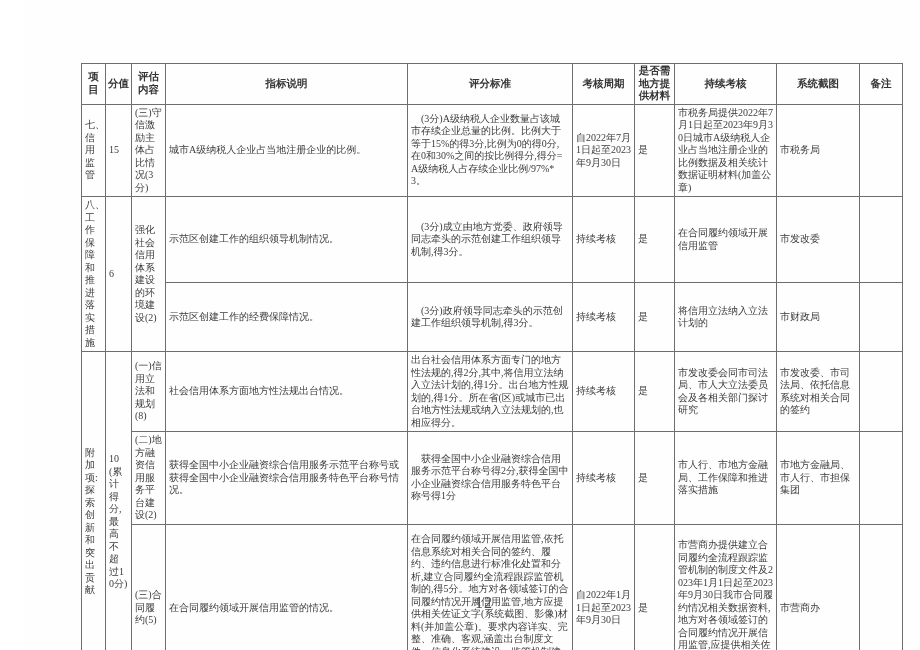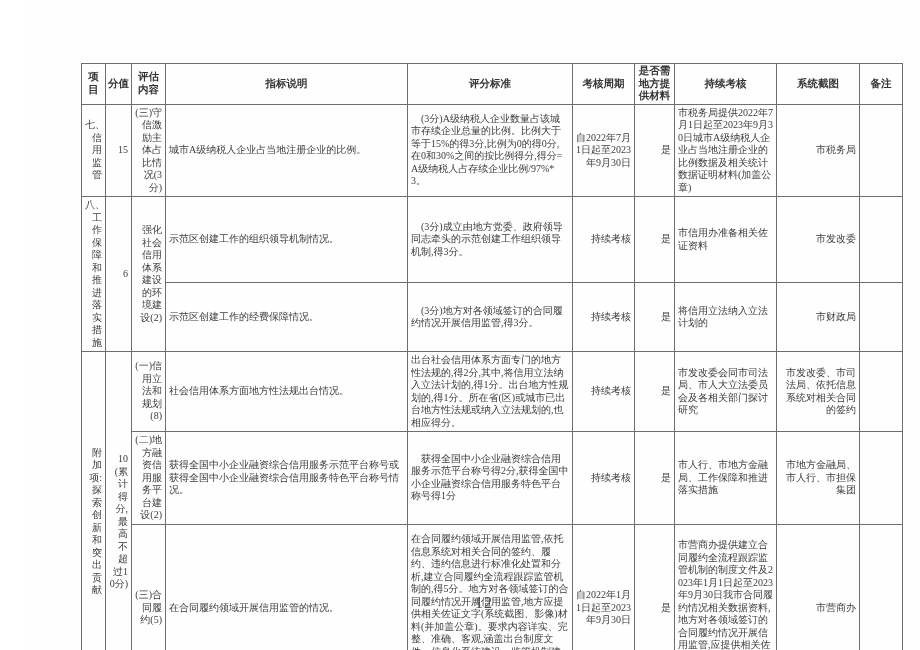--- a/index.html
+++ b/index.html
@@ -39,21 +39,21 @@
     word-break: break-all;
     overflow: hidden;
   }
   table.eval th {
     font-weight: 600;
     font-size: 10.5px;
     text-align: center;
     color: #343434;
     padding: 1px 2px;
   }
-  td.ctr { text-align: right; }
+  td.ctr { text-align: left; }
   td.lft { text-align: left; }
   td.narrow { padding: 2px 1px; }
   .pageno {
     position: absolute;
     left: 0;
     top: 594px;
     width: 920px;
     text-align: center;
     font-size: 16px;
     color: #4a4a4a;
@@ -107,27 +107,27 @@
     </tr>
 
     <tr style="height:39px">
       <td class="ctr narrow" rowspan="2">八、工作保障和推进落实措施</td>
       <td class="ctr narrow" rowspan="2">6</td>
       <td class="ctr narrow" rowspan="2">强化社会信用体系建设的环境建设(2)</td>
       <td class="lft">示范区创建工作的组织领导机制情况。</td>
       <td class="lft">　(3分)成立由地方党委、政府领导同志牵头的示范创建工作组织领导机制,得3分。</td>
       <td class="ctr">持续考核</td>
       <td class="ctr">是</td>
-      <td class="lft">市信用办准备相关佐证资料</td>
+      <td class="lft">在合同履约领域开展信用监管</td>
       <td class="ctr">市发改委</td>
       <td class="ctr"></td>
     </tr>
     <tr style="height:34px">
       <td class="lft">示范区创建工作的经费保障情况。</td>
-      <td class="lft">　(3分)地方对各领域签订的合同履约情况开展信用监管,得3分。</td>
+      <td class="lft">　(3分)政府领导同志牵头的示范创建工作组织领导机制,得3分。</td>
       <td class="ctr">持续考核</td>
       <td class="ctr">是</td>
       <td class="lft">将信用立法纳入立法计划的</td>
       <td class="ctr">市财政局</td>
       <td class="ctr"></td>
     </tr>
 
     <tr style="height:77px">
       <td class="ctr narrow" rowspan="3">附加项:探索创新和突出贡献</td>
       <td class="ctr narrow" rowspan="3">10(累计得分,最高不超过10分)</td>

